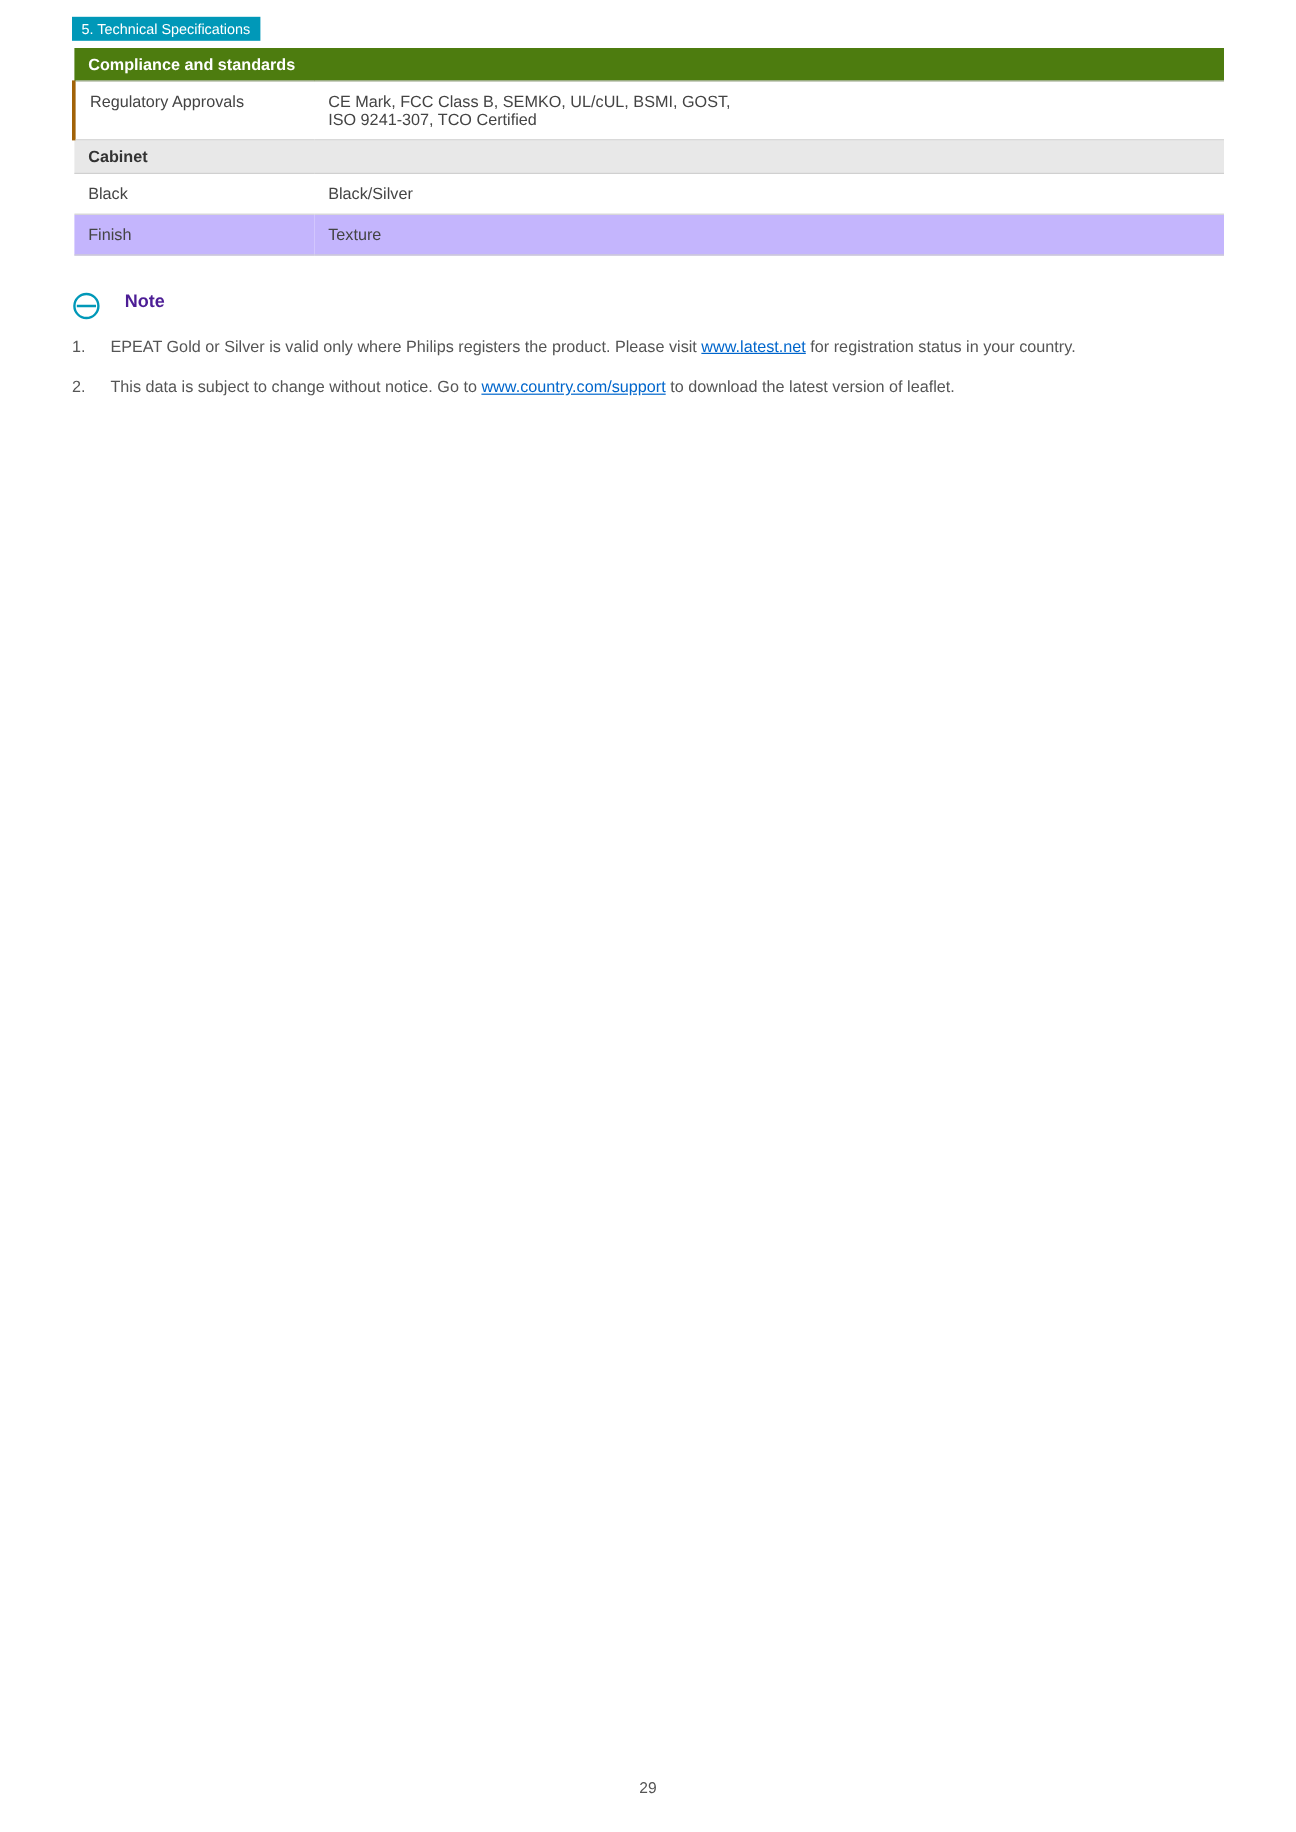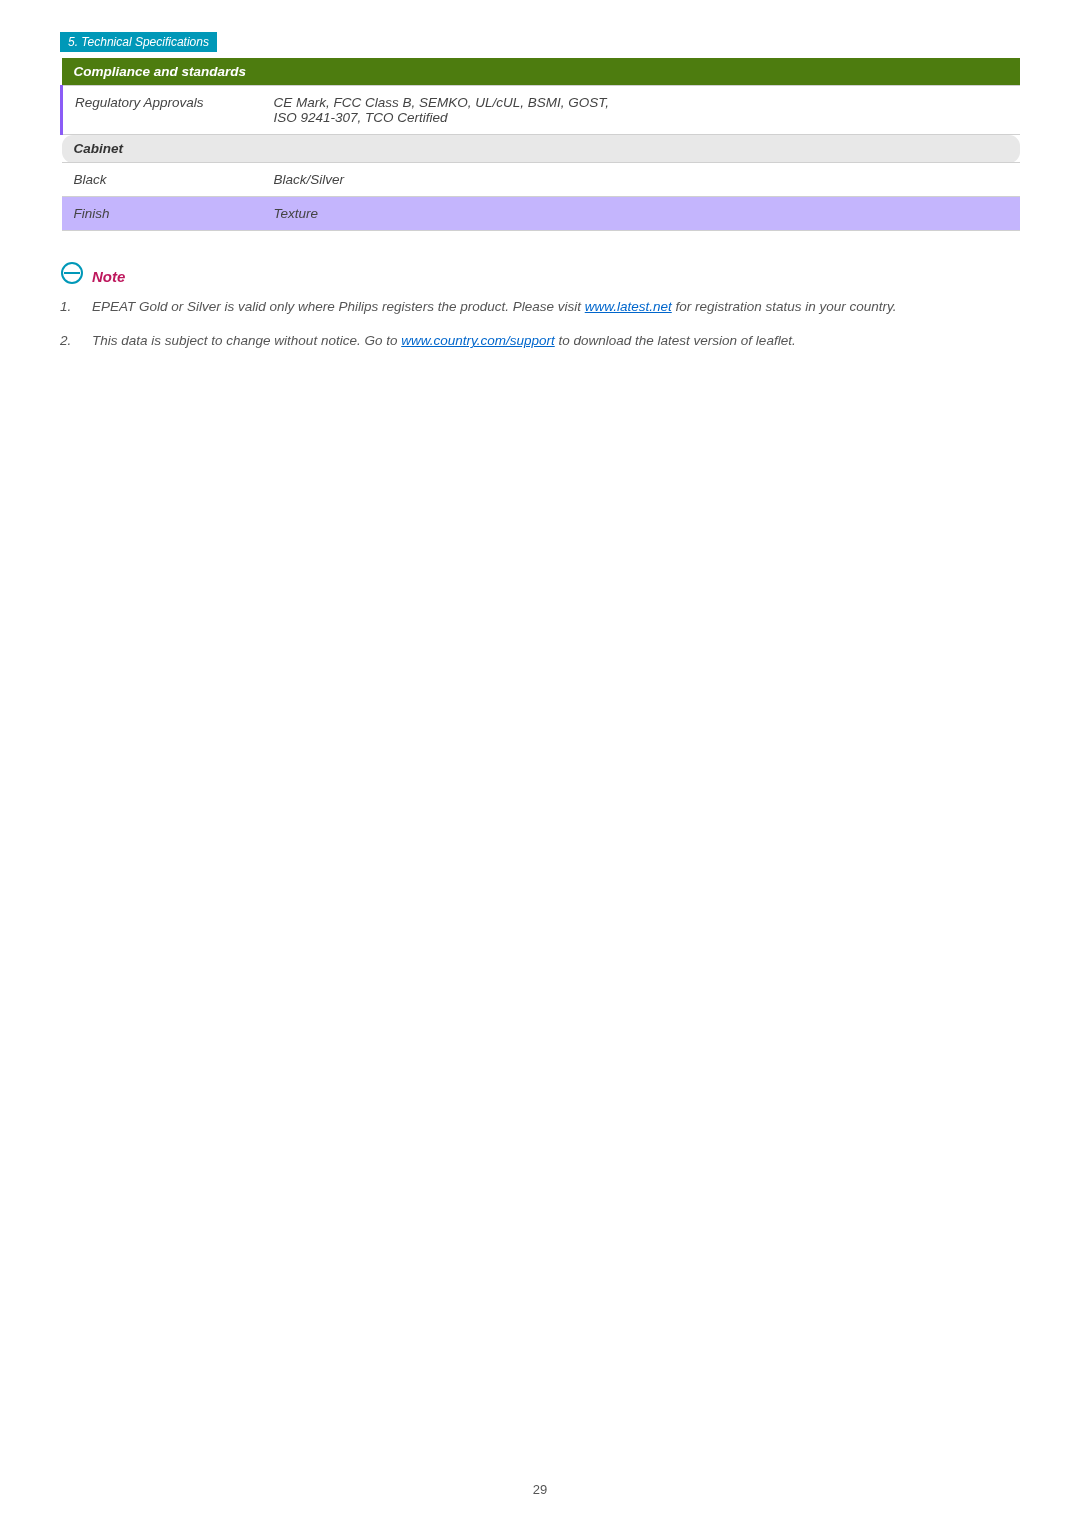--- a/index.html
+++ b/index.html
@@ -8,22 +8,21 @@
       background: #ffffff;
       font-family: Arial, sans-serif;
       font-size: 14px;
       color: #333;
       width: 1080px;
       min-height: 1527px;
       position: relative;
     }
 
     .page-content {
-      padding: 32px 60px 80px 60px;
-      font-style: italic;
+      padding: 14px 60px 80px 60px;
     }
 
     
     .section-tag {
       display: inline-block;
       background-color: #0098b8;
       color: #ffffff;
       font-size: 12px;
       padding: 3px 8px;
       margin-bottom: 6px;
@@ -61,44 +60,43 @@
       padding: 6px 12px;
     }
 
     
     .row-sub-header td {
       background-color: #e8e8e8;
       color: #333;
       font-weight: bold;
       font-size: 13.5px;
       padding: 6px 12px;
-      border-radius: 11px;
     }
 
     
     .row-alt {
       background-color: #c4b5fd;
     }
 
     .row-normal {
       background-color: #ffffff;
     }
 
     
     .note-section {
       margin-top: 20px;
       margin-bottom: 20px;
     }
 
     .note-title {
       display: flex;
-      align-items: flex-end;
-      gap: 8px;
+      align-items: flex-start;
+      gap: 20px;
       margin-bottom: 12px;
-      color: #be185d;
+      color: #4c1d95;
       font-weight: bold;
       font-size: 15px;
     }
 
     .note-icon {
       width: 24px;
       height: 24px;
       display: inline-flex;
       align-items: center;
       justify-content: center;
@@ -134,21 +132,21 @@
       position: absolute;
       bottom: 30px;
       left: 50%;
       transform: translateX(-50%);
       font-size: 13px;
       color: #555;
     }
 
     
     .regulatory-row td:first-child {
-      border-left: 3px solid #8b5cf6;
+      border-left: 3px solid #a16207;
     }
   </style>
 </head>
 <body>
 
 <div class="page-content">
 
   
   <div class="section-tag">5. Technical Specifications</div>
 

